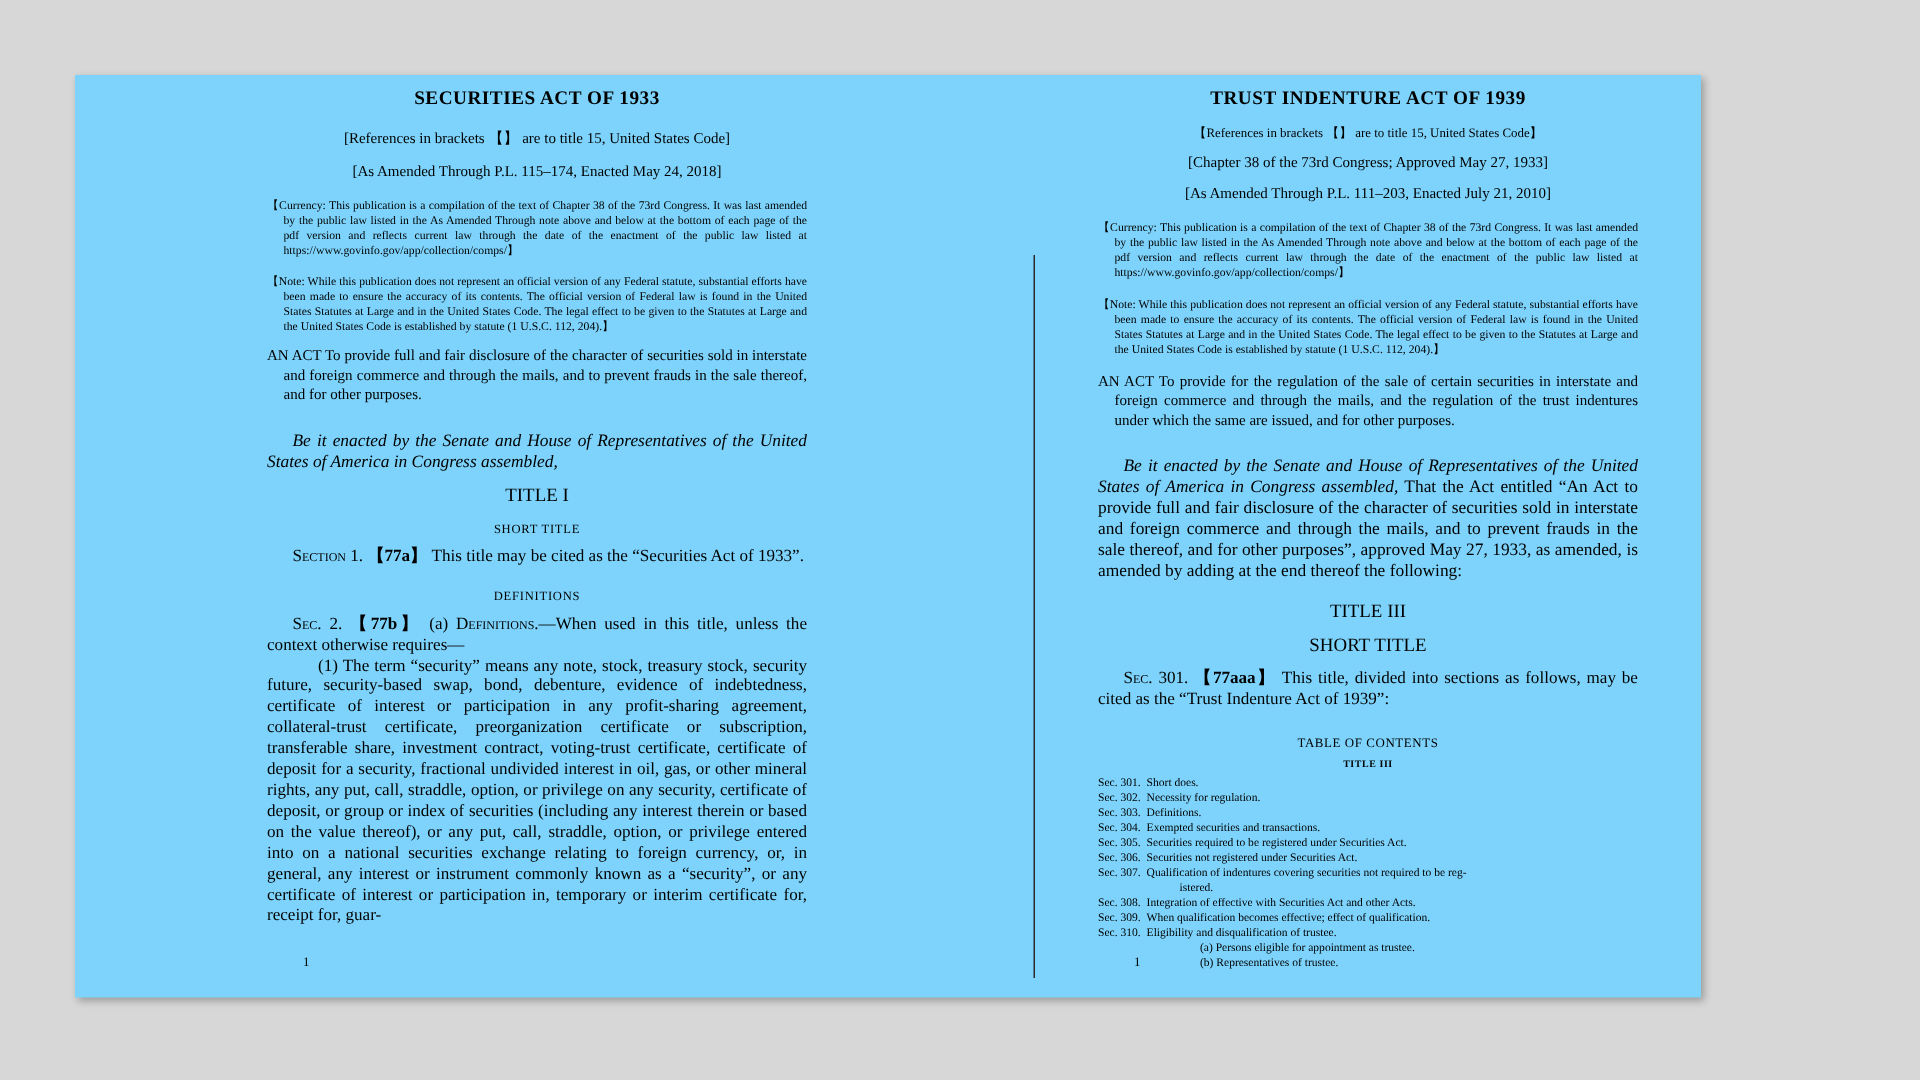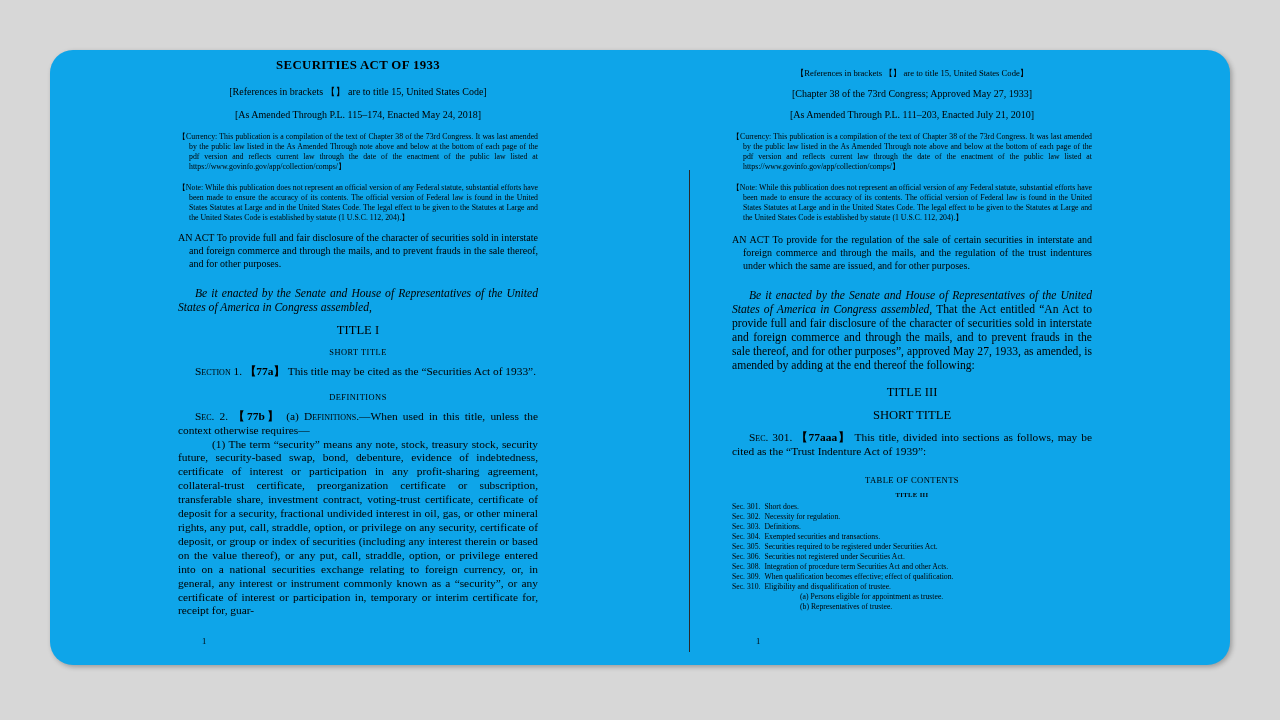--- a/index.html
+++ b/index.html
@@ -18,25 +18,24 @@
     position: absolute;
     left: 0; top: 0;
     width: 1280px;
     height: 720px;
   }
 
   .page {
     position: absolute;
     left: 50px;
     top: 50px;
-    width: 1180px;
+    width: 1084px;
     height: 615px;
-    background: #0ea5e9;
+    background: #7dd3fc;
     box-shadow: 2px 2px 5px rgba(0,0,0,0.28);
-    border-radius: 23px;
   }
 
   .divider {
     position: absolute;
     left: 639px;
     top: 120px;
     width: 1px;
     height: 482px;
     background: #2a2a2a;
   }
@@ -218,20 +217,21 @@
       <div class="sub-head">DEFINITIONS</div>
       <div class="sp8"></div>
       <div class="body-para"><span class="sc">Sec.</span> <span>2.</span> <span class="bk">【77b】</span> <span>(a)</span> <span class="sc">Definitions</span><span>.—When used in this title, unless the context otherwise requires—</span></div>
       <div class="body-para sub">(1) The term “security” means any note, stock, treasury stock, security future, security-based swap, bond, debenture, evidence of indebtedness, certificate of interest or participation in any profit-sharing agreement, collateral-trust certificate, preorganization certificate or subscription, transferable share, investment contract, voting-trust certificate, certificate of deposit for a security, fractional undivided interest in oil, gas, or other mineral rights, any put, call, straddle, option, or privilege on any security, certificate of deposit, or group or index of securities (including any interest therein or based on the value thereof), or any put, call, straddle, option, or privilege entered into on a national securities exchange relating to foreign currency, or, in general, any interest or instrument commonly known as a “security”, or any certificate of interest or participation in, temporary or interim certificate for, receipt for, guar-</div>
     </div>
 
     <div class="page-num" style="left:152px; top:586px;">1</div>
 
     <div class="col col-right">
       <div class="sp8"></div>
+      <div class="doc-title">TRUST INDENTURE ACT OF 1939</div>
       <div class="sp10"></div>
       <div class="hdr-line-sm">【References in brackets 【】 are to title 15, United States Code】</div>
       <div class="sp8"></div>
       <div class="hdr-line">[Chapter 38 of the 73rd Congress; Approved May 27, 1933]</div>
       <div class="sp10"></div>
       <div class="hdr-line">[As Amended Through P.L. 111–203, Enacted July 21, 2010]</div>
       <div class="sp12"></div>
       <div class="note">【Currency: This publication is a compilation of the text of Chapter 38 of the 73rd Congress. It was last amended by the public law listed in the As Amended Through note above and below at the bottom of each page of the pdf version and reflects current law through the date of the enactment of the public law listed at https://www.govinfo.gov/app/collection/comps/】</div>
       <div class="sp10"></div>
       <div class="note">【Note: While this publication does not represent an official version of any Federal statute, substantial efforts have been made to ensure the accuracy of its contents. The official version of Federal law is found in the United States Statutes at Large and in the United States Code. The legal effect to be given to the Statutes at Large and the United States Code is established by statute (1 U.S.C. 112, 204).】</div>
@@ -269,22 +269,29 @@
           </div>
         <div class="toc-row">
             <span class="toc-lbl">Sec. 305.</span>
             <span class="toc-txt">Securities required to be registered under Securities Act.</span>
           </div>
         <div class="toc-row">
             <span class="toc-lbl">Sec. 306.</span>
             <span class="toc-txt">Securities not registered under Securities Act.</span>
           </div>
         <div class="toc-row">
+            <span class="toc-lbl">Sec. 307.</span>
+            <span class="toc-txt wrap">
+              <span>Qualification of indentures covering securities not required to be reg-</span>
+              <span class="cont">istered.</span>
+            </span>
+          </div>
+        <div class="toc-row">
             <span class="toc-lbl">Sec. 308.</span>
-            <span class="toc-txt">Integration of procedure term Securities Act and other Acts.</span>
+            <span class="toc-txt">Integration of effective with Securities Act and other Acts.</span>
           </div>
         <div class="toc-row">
             <span class="toc-lbl">Sec. 309.</span>
             <span class="toc-txt">When qualification becomes effective; effect of qualification.</span>
           </div>
         <div class="toc-row">
             <span class="toc-lbl">Sec. 310.</span>
             <span class="toc-txt">Eligibility and disqualification of trustee.</span>
           </div>
         <div class="toc-sub-item">(a) Persons eligible for appointment as trustee.</div>

